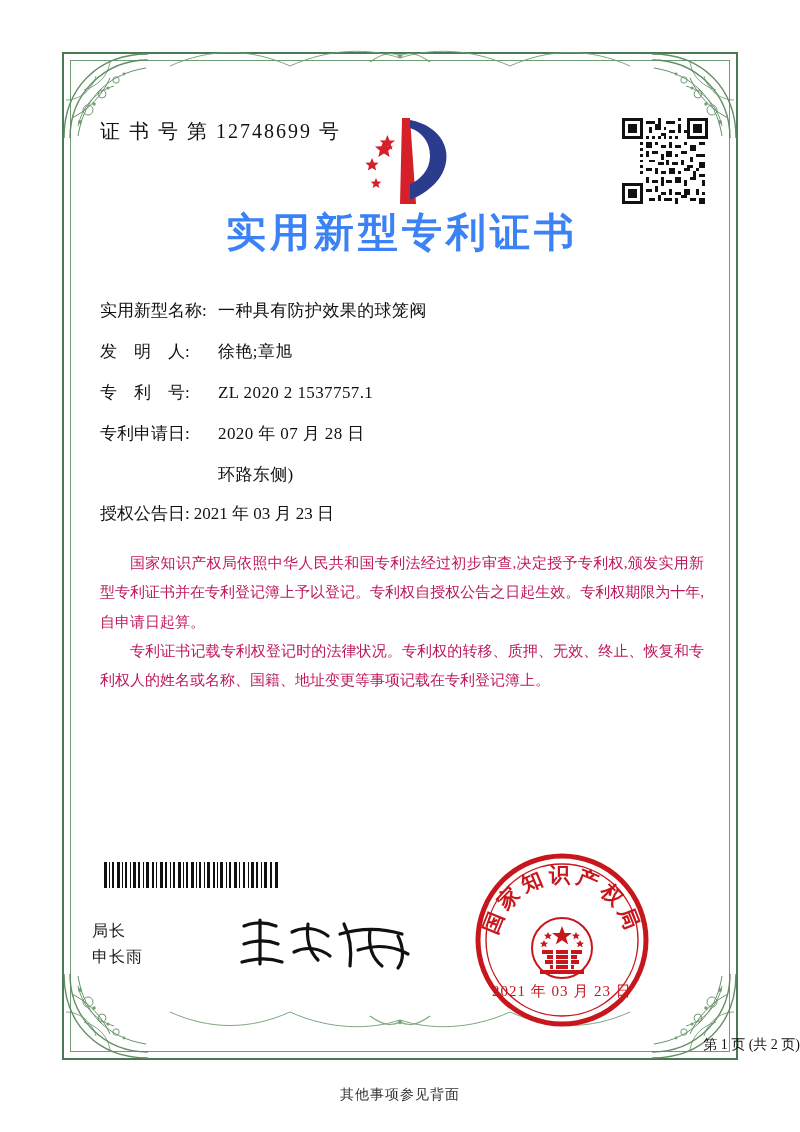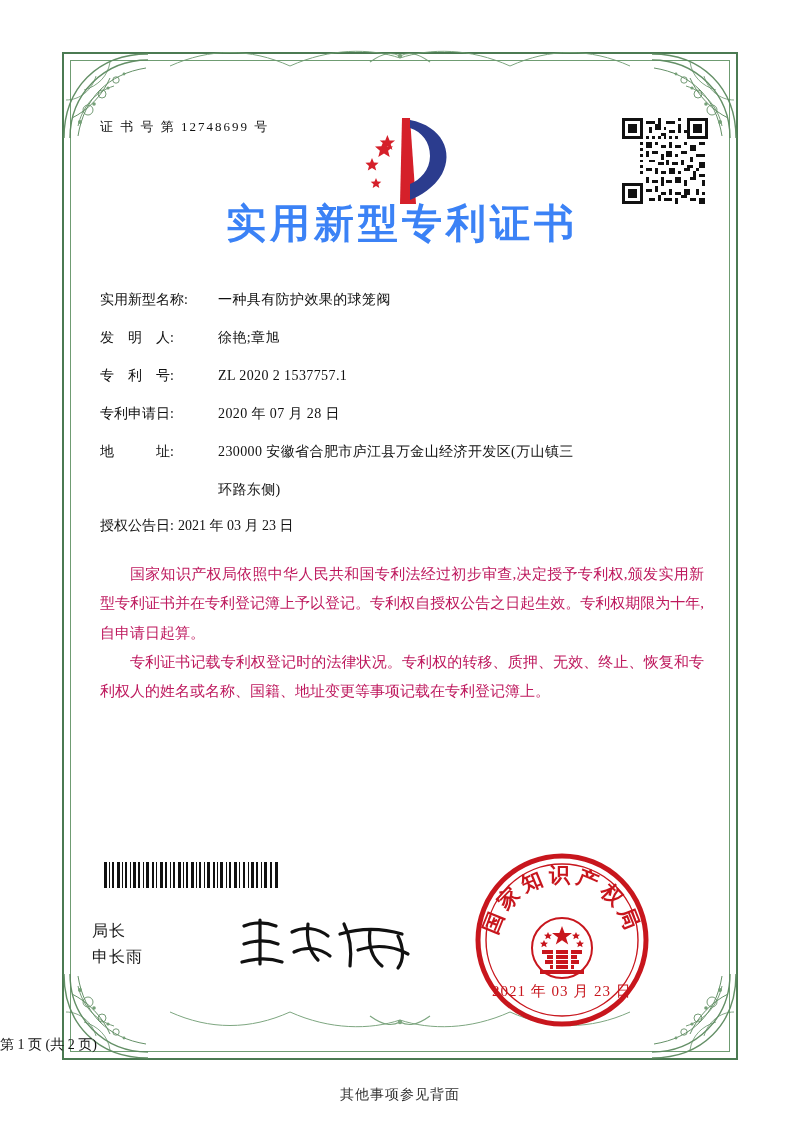--- a/index.html
+++ b/index.html
@@ -59,21 +59,21 @@
 
   
   .content {
     position: absolute;
     left: 100px;
     top: 100px;
     width: 604px;
   }
 
   .cert-no {
-    font-size: 13px;
+    font-size: 20px;
     letter-spacing: 2px;
     color: #111;
     margin-top: 18px;
   }
 
   .logo {
     position: absolute;
     left: 350px;
     top: 112px;
     width: 110px;
@@ -94,21 +94,21 @@
     font-size: 40px;
     font-weight: bold;
     letter-spacing: 4px;
     margin-top: 60px;
     color: #3b82f6;
     font-family: "DejaVu Sans", sans-serif;
   }
 
   .fields {
     margin-top: 42px;
-    font-size: 14px;
+    font-size: 17px;
     line-height: 1;
     color: #111;
   }
   .field-row {
     display: flex;
     align-items: baseline;
     margin-bottom: 24px;
   }
   .field-label {
     width: 118px;
@@ -186,21 +186,21 @@
     top: 982px;
     font-size: 15px;
     color: #c8161d;
     letter-spacing: 1px;
   }
 
   .page-num {
     position: absolute;
     left: 0; right: 0;
     top: 1036px;
-    text-align: left;
+    text-align: right;
     font-size: 14px;
     color: #111;
   }
 
   .footnote {
     position: absolute;
     left: 0; right: 0;
     top: 1086px;
     text-align: center;
     font-size: 14px;
@@ -467,24 +467,20 @@
         <div class="field-label">专　利　号:</div>
         <div class="field-value">ZL 2020 2 1537757.1</div>
       </div>
 
       <div class="field-row">
         <div class="field-label">专利申请日:</div>
         <div class="field-value">2020 年 07 月 28 日</div>
       </div>
 
 
-      <div class="field-row">
-        <div class="field-label">地　　　址:</div>
-        <div class="field-value">230000 安徽省合肥市庐江县万金山经济开发区(万山镇三</div>
-      </div>
       <div class="field-value indent2" style="margin-bottom:22px;">环路东侧)</div>
 
       <div class="row-dual">
         <div class="dual-left">
           <span class="dual-label">授权公告日:</span>
           <span class="dual-value">2021 年 03 月 23 日</span>
         </div>
       </div>
     </div>
 

